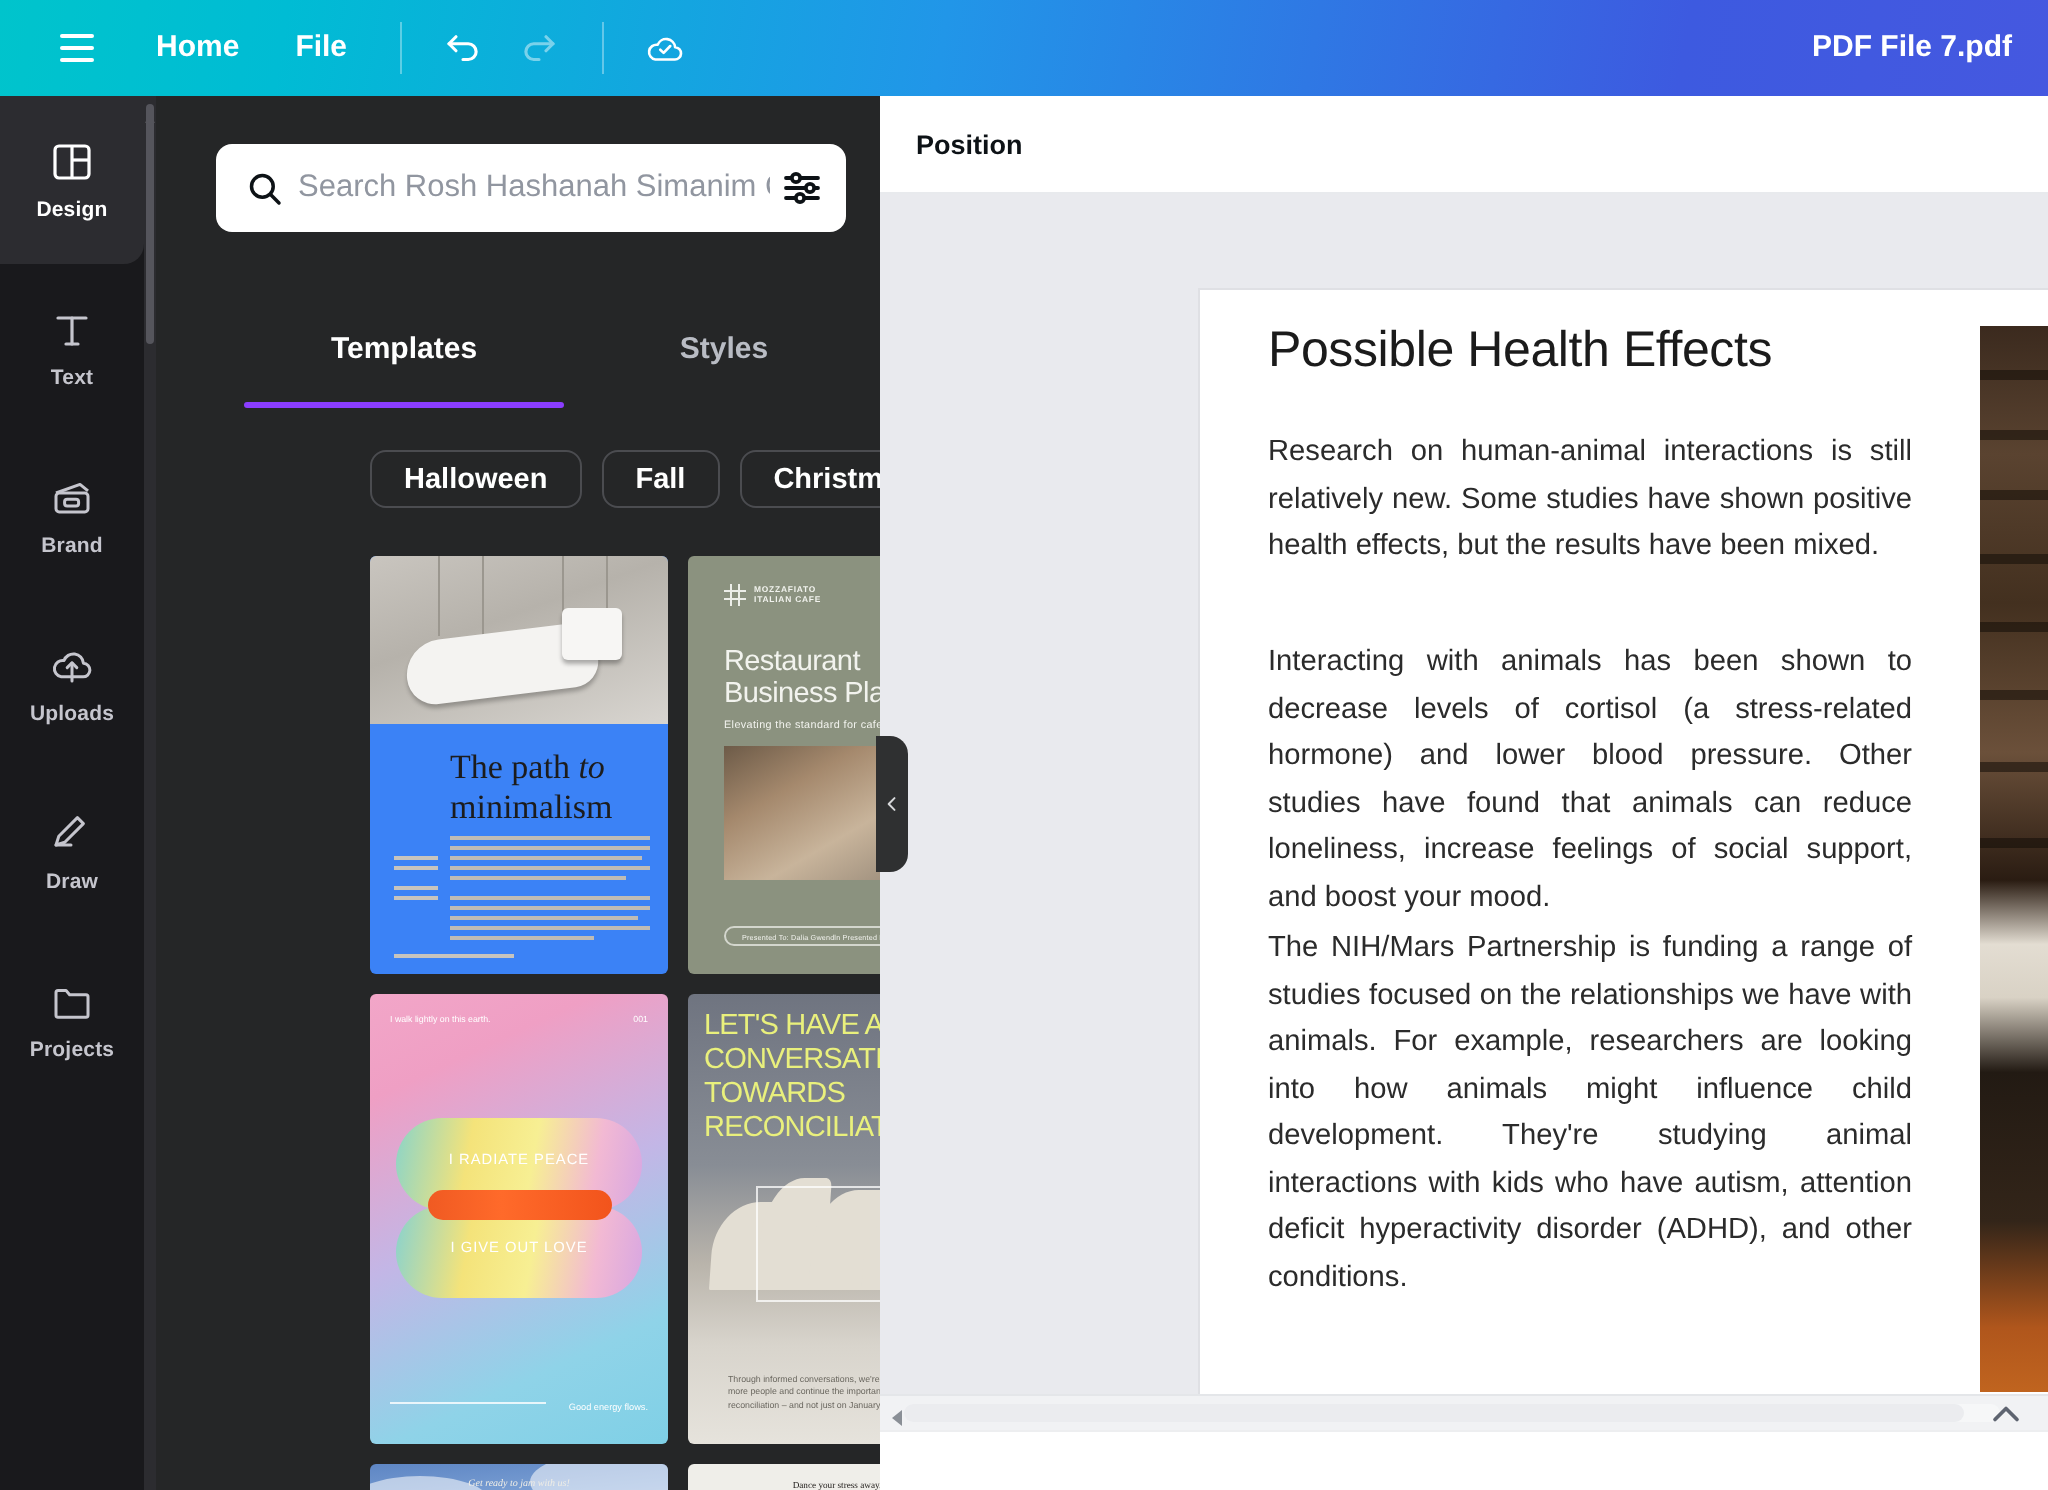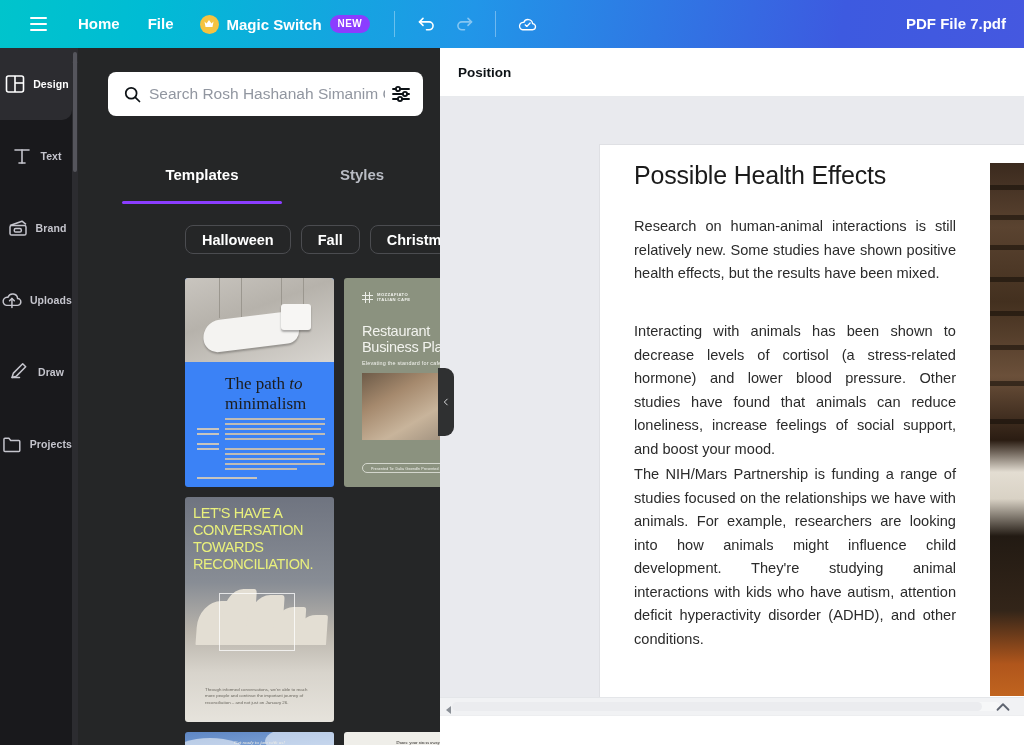--- a/index.html
+++ b/index.html
@@ -35,21 +35,21 @@
   .iconbtn { width: 38px; height: 38px; border-radius: 6px; display:flex; align-items:center;
     justify-content:center; cursor: pointer; }
   .iconbtn svg { width: 21px; height: 21px; }
   .iconbtn.dim svg { opacity: .45; }
   .doctitle { position: absolute; right: 18px; top: 0; height: 48px; line-height: 48px;
     font-size: 15px; font-weight: 700; color: #fff; }
 
   
   .rail { position: absolute; left: 0; top: 48px; width: 72px; height: 697px;
     background: #19191c; }
-  .rail-item { height: 72px; display: flex; flex-direction: row; align-items: center;
+  .rail-item { height: 84px; display: flex; flex-direction: column; align-items: center;
     justify-content: center; gap: 6px; color: #c5c5cd; cursor: pointer; }
   .rail-item .lbl { font-size: 10.5px; font-weight: 700; letter-spacing: .1px; }
   .rail-item svg { width: 24px; height: 24px; }
   .rail-item.active { background: #2c2c30; color: #fff; border-radius: 0 0 10px 0; }
   .rail-scroll { position: absolute; left: 72px; top: 48px; width: 6px; height: 697px;
     background: #2c2c30; }
   .rail-scroll .thumb { position: absolute; top: 4px; left: 1px; width: 4px; height: 120px;
     background: #55555c; border-radius: 2px; }
   .rail-scroll .uparrow { position:absolute; top:2px; left:0; width:6px; height:6px; }
 
@@ -213,29 +213,20 @@
 <div id="app">
 
   <div class="topbar">
     <div class="hamburger">
       <i></i>
         <i></i>
         <i></i>
     </div>
     <div class="tb-item">Home</div>
     <div class="tb-item">File</div>
-    <div class="tb-magic">
-      <span class="crown">
-        <svg viewBox="0 0 24 24" fill="#ffffff">
-            <path d="M3 7l4 4 5-7 5 7 4-4-2 11H5L3 7z"></path>
-          </svg>
-      </span>
-      <span class="magic-label">Magic Switch</span>
-      <span class="newbadge">NEW</span>
-    </div>
     <div class="tb-sep"></div>
     <div class="iconbtn">
       <svg viewBox="0 0 24 24" fill="none" stroke="#fff" stroke-width="1.8" stroke-linecap="round" stroke-linejoin="round">
         <path d="M4 9h11a4.5 4.5 0 0 1 0 9h-3"></path>
           <polyline points="8,5 4,9 8,13"></polyline>
       </svg>
     </div>
     <div class="iconbtn dim">
       <svg viewBox="0 0 24 24" fill="none" stroke="#fff" stroke-width="1.8" stroke-linecap="round" stroke-linejoin="round">
         <path d="M20 9H9a4.5 4.5 0 0 0 0 9h3"></path>
@@ -406,20 +397,33 @@
           <div class="photo">
             
           </div>
           <div class="pill">
             <span>Presented To: Dalia Gwendln       Presented By: Emilia Santana</span>
           </div>
         </div>
       </div>
 
       <div class="row">
+        <div class="thumbcard tall t3">
+          <div class="tl">I walk lightly on this earth.</div>
+          <div class="tr">001</div>
+          <div class="blob">
+            <div class="b1"></div>
+              <div class="b2"></div>
+              <div class="bar"></div>
+            <div class="w1">I RADIATE PEACE</div>
+            <div class="w2">I GIVE OUT LOVE</div>
+          </div>
+          <div class="ftline"></div>
+          <div class="ft">Good energy flows.</div>
+        </div>
 
         <div class="thumbcard tall t4">
           <h4>LET'S HAVE  A CONVERSATION TOWARDS RECONCILIATION.</h4>
           <div class="opera">
             <div class="sail" style="left:6px;  width:38px; height:44px;"></div>
             <div class="sail" style="left:30px; width:34px; height:56px;"></div>
             <div class="sail" style="left:56px; width:36px; height:50px;"></div>
             <div class="sail" style="left:82px; width:32px; height:38px;"></div>
             <div class="sail" style="left:106px;width:30px; height:30px;"></div>
           </div>

